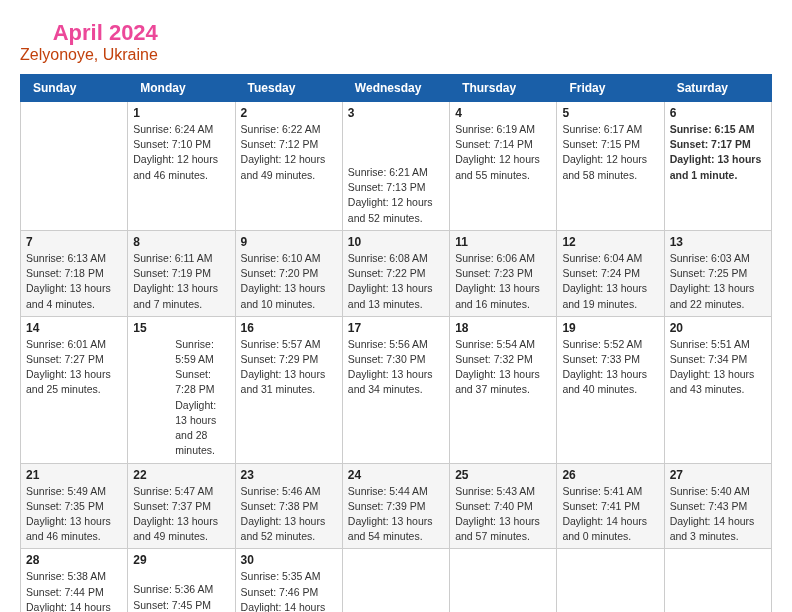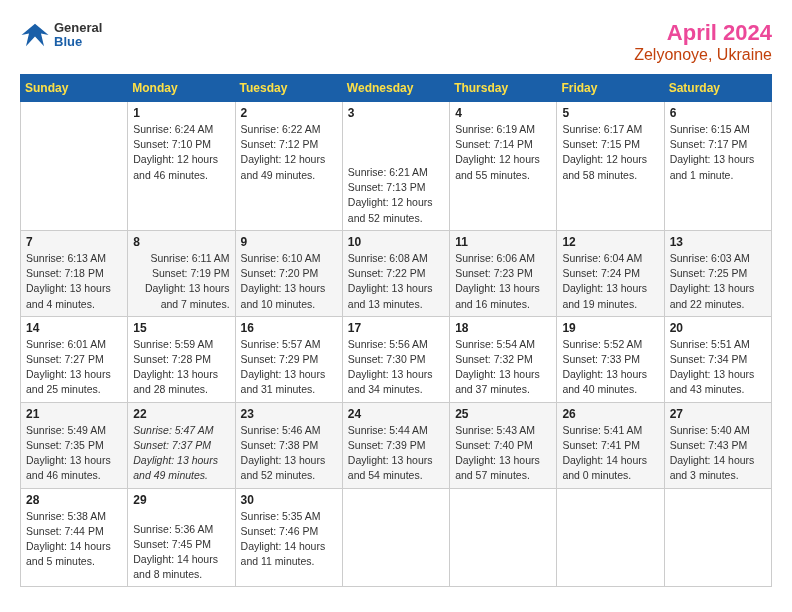--- a/index.html
+++ b/index.html
@@ -45,22 +45,22 @@
       font-weight: normal;
       color: #c2410c;
     }
     table {
       width: 100%;
       border-collapse: collapse;
       font-size: 11px;
     }
     thead tr th {
       background: #1a5fa8;
-      color: #fde047;
-      padding: 6px 4px;
+      color: #ffffff;
+      padding: 6px 12px;
       text-align: left;
       font-size: 12px;
       font-weight: bold;
       border: 1px solid #1a5fa8;
     }
     tbody tr td {
       border: 1px solid #ccc;
       vertical-align: top;
       padding: 4px 5px;
       width: calc(100% / 7);
@@ -79,29 +79,20 @@
       color: #333;
       font-size: 10.5px;
       line-height: 1.45;
     }
     .empty-cell { background: #fff !important; }
   </style>
 </head>
 <body>
 
 <div class="header">
-  <div class="logo">
-    <svg class="logo-bird" viewBox="0 0 40 40">
-      <polygon points="20,5 38,20 28,18 32,35 20,22 8,35 12,18 2,20" fill="#1a5fa8"></polygon>
-    </svg>
-    <div class="logo-text">
-      <span>General</span>
-      <span>Blue</span>
-    </div>
-  </div>
   <div class="title-block">
     <h1>April 2024</h1>
     <h2>Zelyonoye, Ukraine</h2>
   </div>
 </div>
 
 <table>
   <thead>
     <tr>
     <th>Sunday</th>
@@ -146,37 +137,37 @@
         </td>
         <td>
           <div class="day-num">5</div>
           <div class="day-detail" style="white-space: pre-line;">Sunrise: 6:17 AM
 Sunset: 7:15 PM
 Daylight: 12 hours
 and 58 minutes.</div>
         </td>
         <td>
           <div class="day-num">6</div>
-          <div class="day-detail" style="white-space: pre-line;">Sunrise: 6:15 AM
+          <div class="day-detail" style="white-space: pre-line; font-weight: bold;">Sunrise: 6:15 AM
 Sunset: 7:17 PM
 Daylight: 13 hours
 and 1 minute.</div>
         </td>
       </tr>
       <tr>
         <td>
           <div class="day-num">7</div>
           <div class="day-detail" style="white-space: pre-line;">Sunrise: 6:13 AM
 Sunset: 7:18 PM
 Daylight: 13 hours
 and 4 minutes.</div>
         </td>
         <td>
           <div class="day-num">8</div>
-          <div class="day-detail" style="white-space: pre-line; text-align: right;">Sunrise: 6:11 AM
+          <div class="day-detail" style="white-space: pre-line;">Sunrise: 6:11 AM
 Sunset: 7:19 PM
 Daylight: 13 hours
 and 7 minutes.</div>
         </td>
         <td>
           <div class="day-num">9</div>
           <div class="day-detail" style="white-space: pre-line;">Sunrise: 6:10 AM
 Sunset: 7:20 PM
 Daylight: 13 hours
 and 10 minutes.</div>
@@ -213,21 +204,21 @@
       <tr>
         <td>
           <div class="day-num">14</div>
           <div class="day-detail" style="white-space: pre-line;">Sunrise: 6:01 AM
 Sunset: 7:27 PM
 Daylight: 13 hours
 and 25 minutes.</div>
         </td>
         <td>
           <div class="day-num">15</div>
-          <div class="day-detail" style="white-space: pre-line;">Sunrise: 5:59 AM
+          <div class="day-detail" style="white-space: pre-line; margin-left: 42px;">Sunrise: 5:59 AM
 Sunset: 7:28 PM
 Daylight: 13 hours
 and 28 minutes.</div>
         </td>
         <td>
           <div class="day-num">16</div>
           <div class="day-detail" style="white-space: pre-line;">Sunrise: 5:57 AM
 Sunset: 7:29 PM
 Daylight: 13 hours
 and 31 minutes.</div>
@@ -264,21 +255,21 @@
       <tr>
         <td>
           <div class="day-num">21</div>
           <div class="day-detail" style="white-space: pre-line;">Sunrise: 5:49 AM
 Sunset: 7:35 PM
 Daylight: 13 hours
 and 46 minutes.</div>
         </td>
         <td>
           <div class="day-num">22</div>
-          <div class="day-detail" style="white-space: pre-line; font-style: italic;">Sunrise: 5:47 AM
+          <div class="day-detail" style="white-space: pre-line;">Sunrise: 5:47 AM
 Sunset: 7:37 PM
 Daylight: 13 hours
 and 49 minutes.</div>
         </td>
         <td>
           <div class="day-num">23</div>
           <div class="day-detail" style="white-space: pre-line;">Sunrise: 5:46 AM
 Sunset: 7:38 PM
 Daylight: 13 hours
 and 52 minutes.</div>

